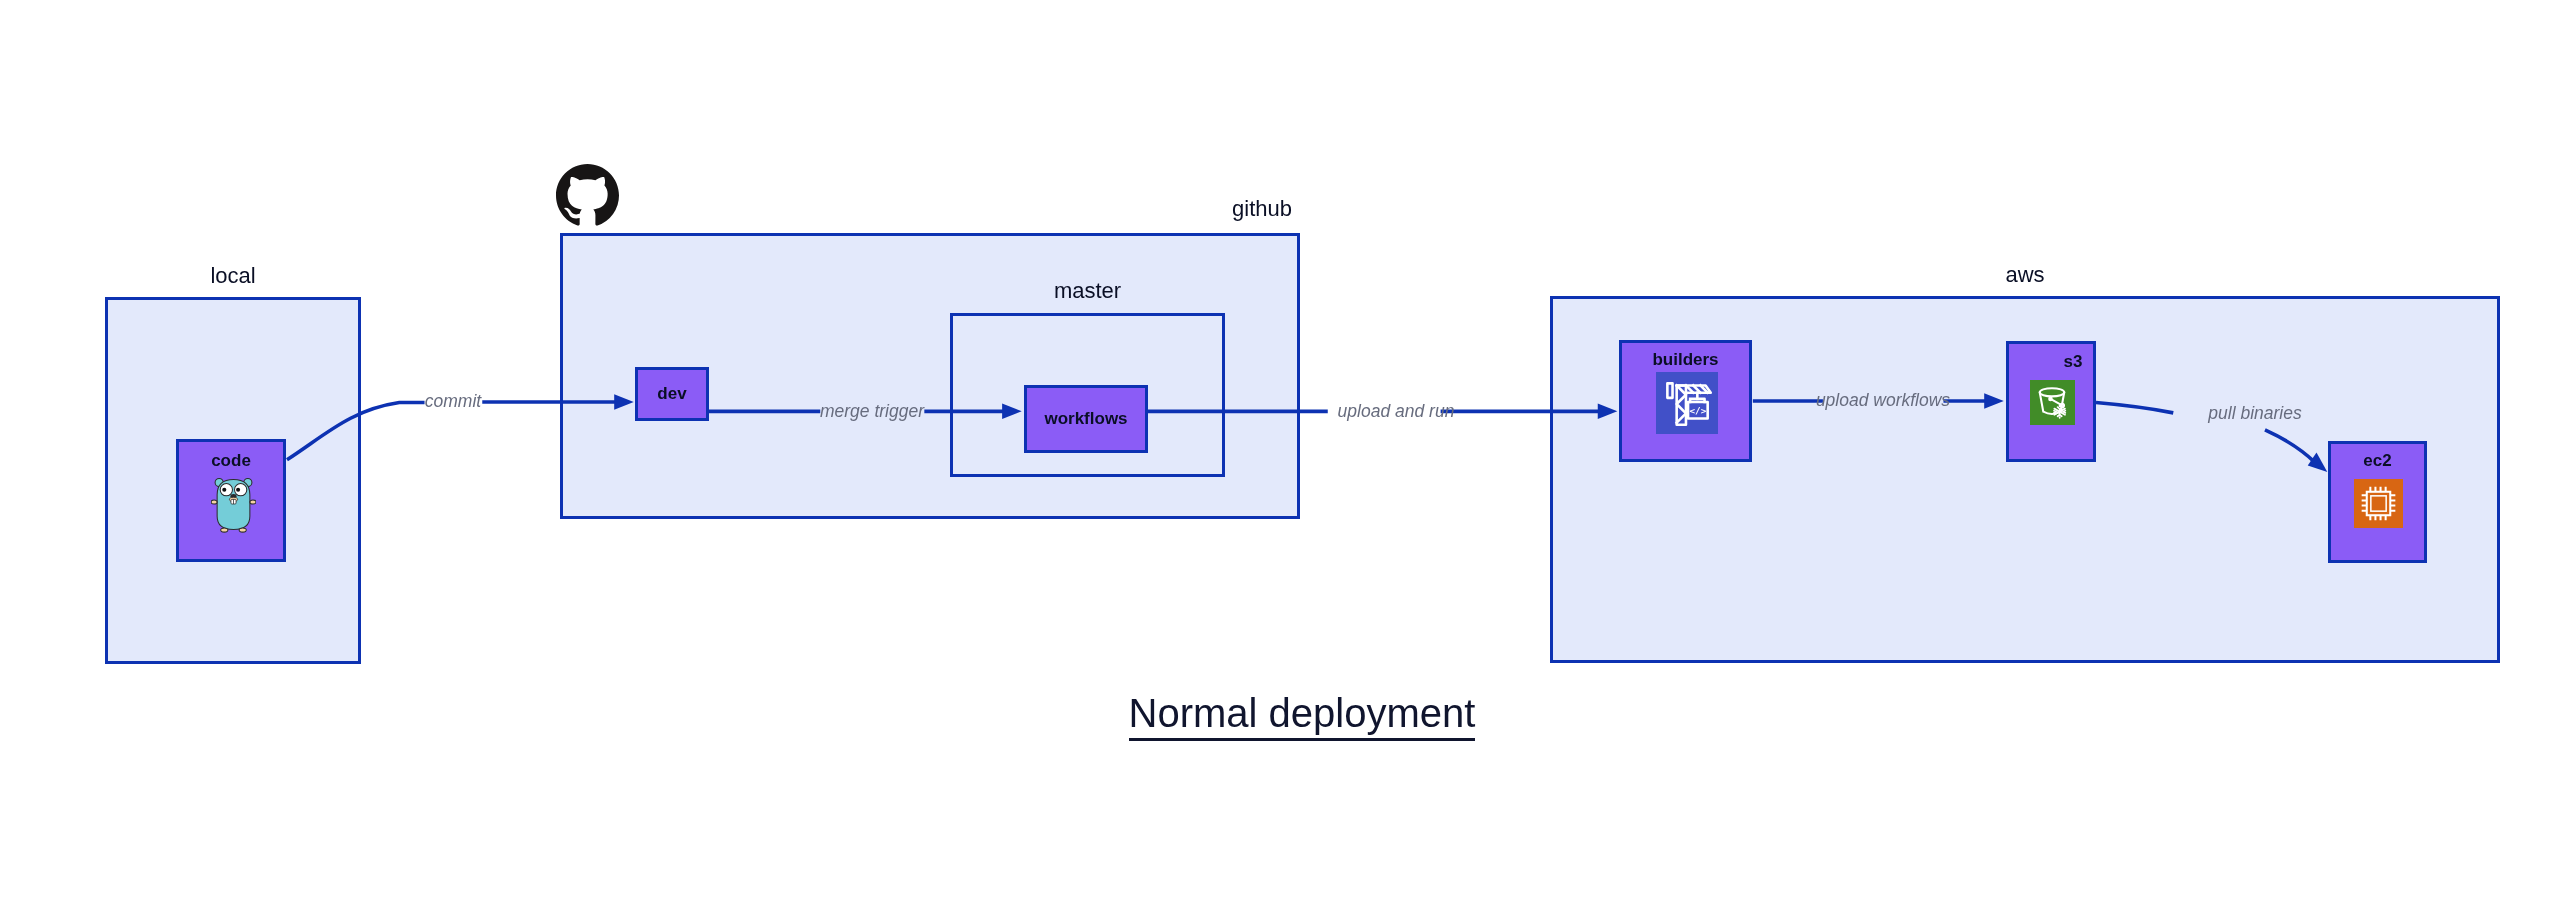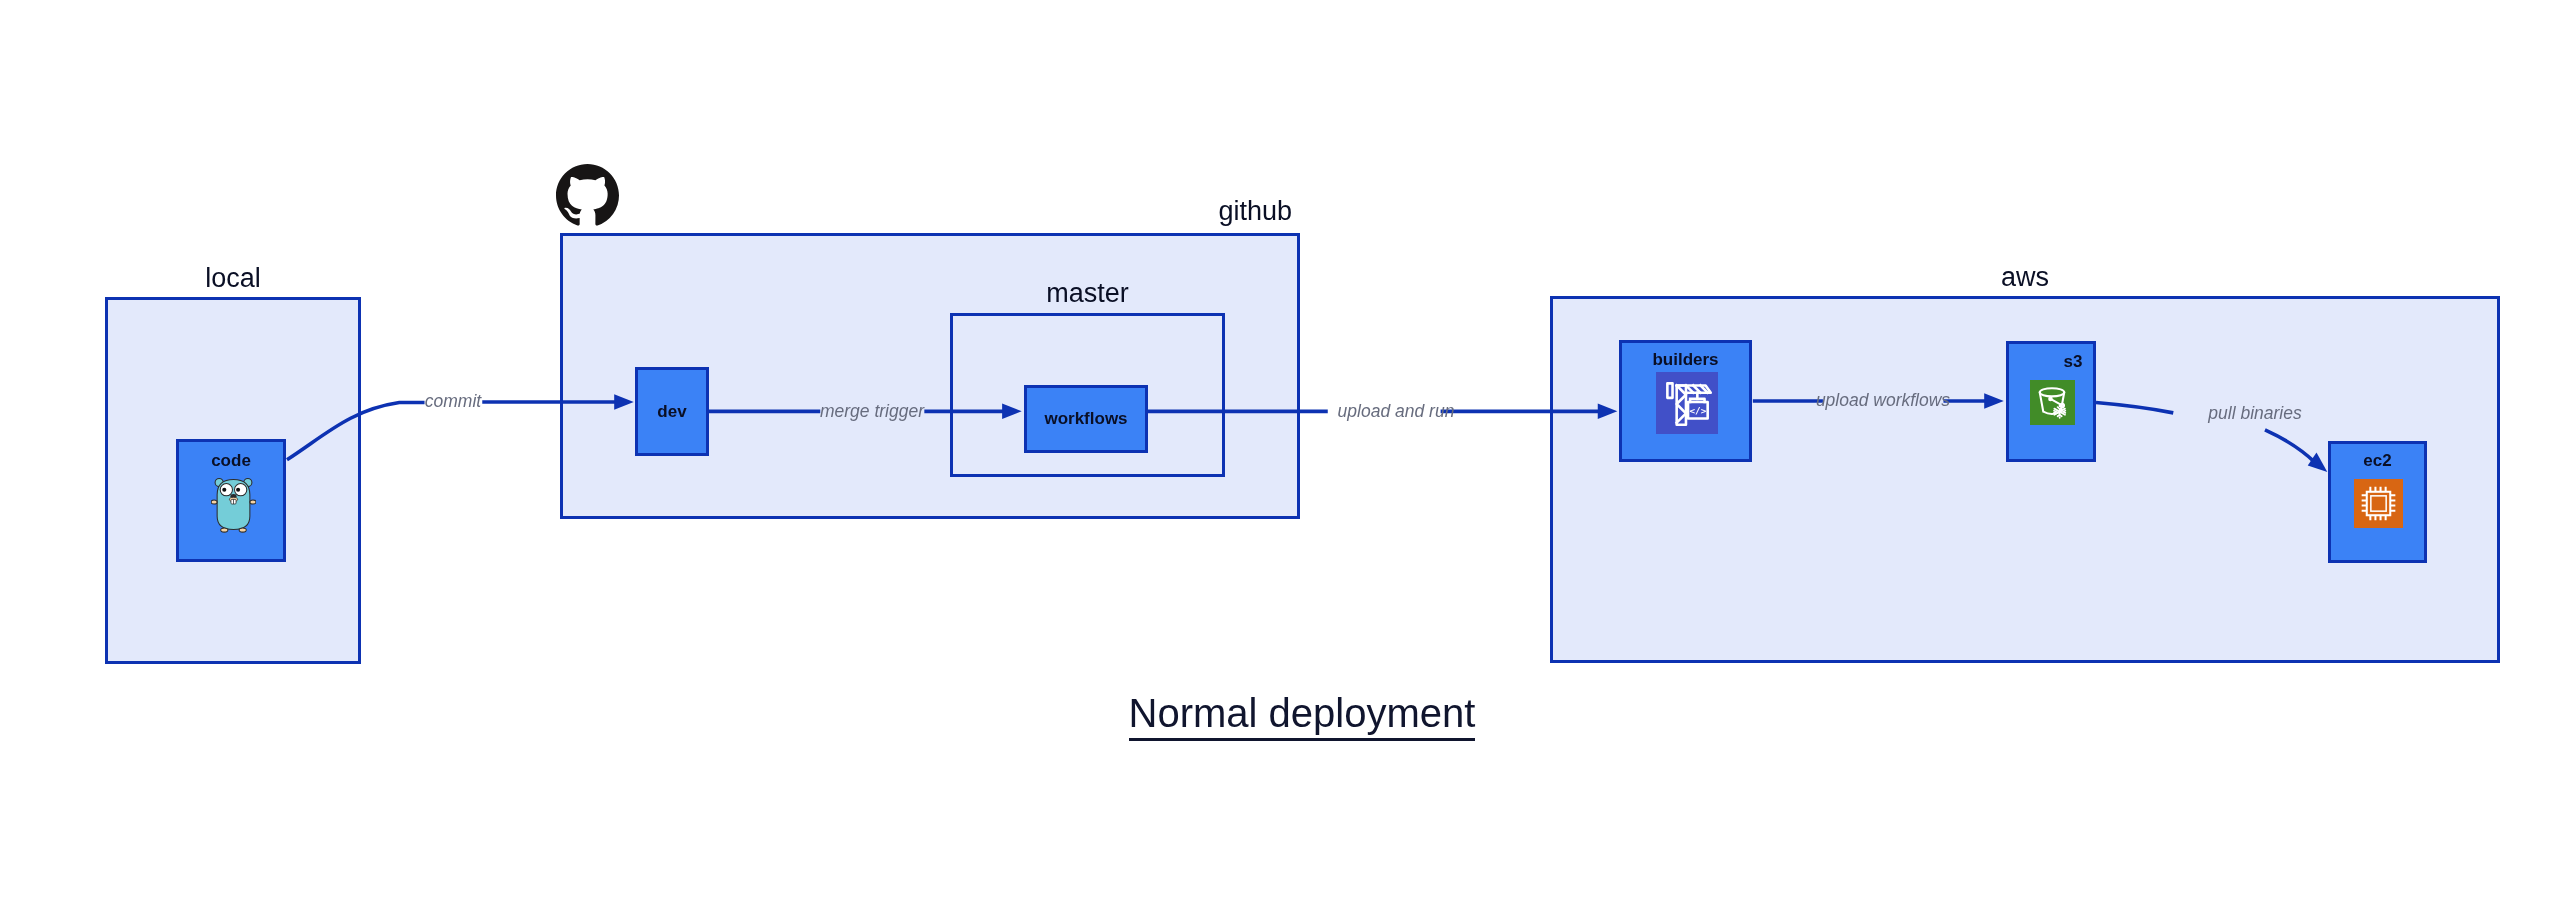--- a/index.html
+++ b/index.html
@@ -4,24 +4,24 @@
 <style>
   html,body{margin:0;padding:0;background:#ffffff;}
   #canvas{
     position:relative;width:2604px;height:902px;background:#ffffff;overflow:hidden;
     font-family:"Liberation Sans", sans-serif;color:#0a0f25;
   }
   .container-box{
     position:absolute;background:#e3e9fb;border:3.1px solid #0d32b2;box-sizing:border-box;
   }
   .node-box{
-    position:absolute;background:#3b82f6;border:3.1px solid #0d32b2;box-sizing:border-box;
+    position:absolute;background:#8b5cf6;border:3.1px solid #0d32b2;box-sizing:border-box;
   }
   .ctr-label{
-    position:absolute;font-size:27px;font-weight:400;color:#0a0f25;line-height:1.1;
+    position:absolute;font-size:22px;font-weight:400;color:#0a0f25;line-height:1.1;
     white-space:nowrap;
   }
   .center{text-align:center;}
   .right{text-align:right;}
   .node-label{
     position:absolute;left:0;right:0;text-align:center;font-size:17px;font-weight:700;
     color:#0a0f25;white-space:nowrap;
   }
   .node-label-mid{
     position:absolute;left:0;right:0;top:0;bottom:0;display:flex;align-items:center;justify-content:center;
@@ -96,21 +96,21 @@
       </g>
       <circle cx="26" cy="28" r="4" fill="#111111"></circle>
       <circle cx="53" cy="28" r="4" fill="#111111"></circle>
       <ellipse cx="44" cy="41" rx="6" ry="4.5" fill="#2b2b2b"></ellipse>
       <ellipse cx="44" cy="47" rx="8" ry="4" fill="#f6d2a2" stroke="#2b2b2b" stroke-width="1.5"></ellipse>
       <rect x="39" y="47" width="10" height="9" rx="2" fill="#ffffff" stroke="#2b2b2b" stroke-width="1.5"></rect>
       <line x1="44" y1="47" x2="44" y2="56" stroke="#2b2b2b" stroke-width="1.5"></line>
     </svg>
   </div>
 
-  <div class="node-box" style="left:635px;top:367px;width:74px;height:89px;">
+  <div class="node-box" style="left:635px;top:367px;width:74px;height:54px;">
     <div class="node-label-mid">dev</div>
   </div>
 
   <div class="node-box" style="left:1024px;top:385px;width:124px;height:68px;">
     <div class="node-label-mid">workflows</div>
   </div>
 
   <div class="node-box" style="left:1619px;top:340px;width:133px;height:122px;">
     <div class="node-label" style="top:7.2px;">builders</div>
     <svg class="icon" style="left:34px;top:29px;" width="62" height="62" viewBox="0 0 120 120">

